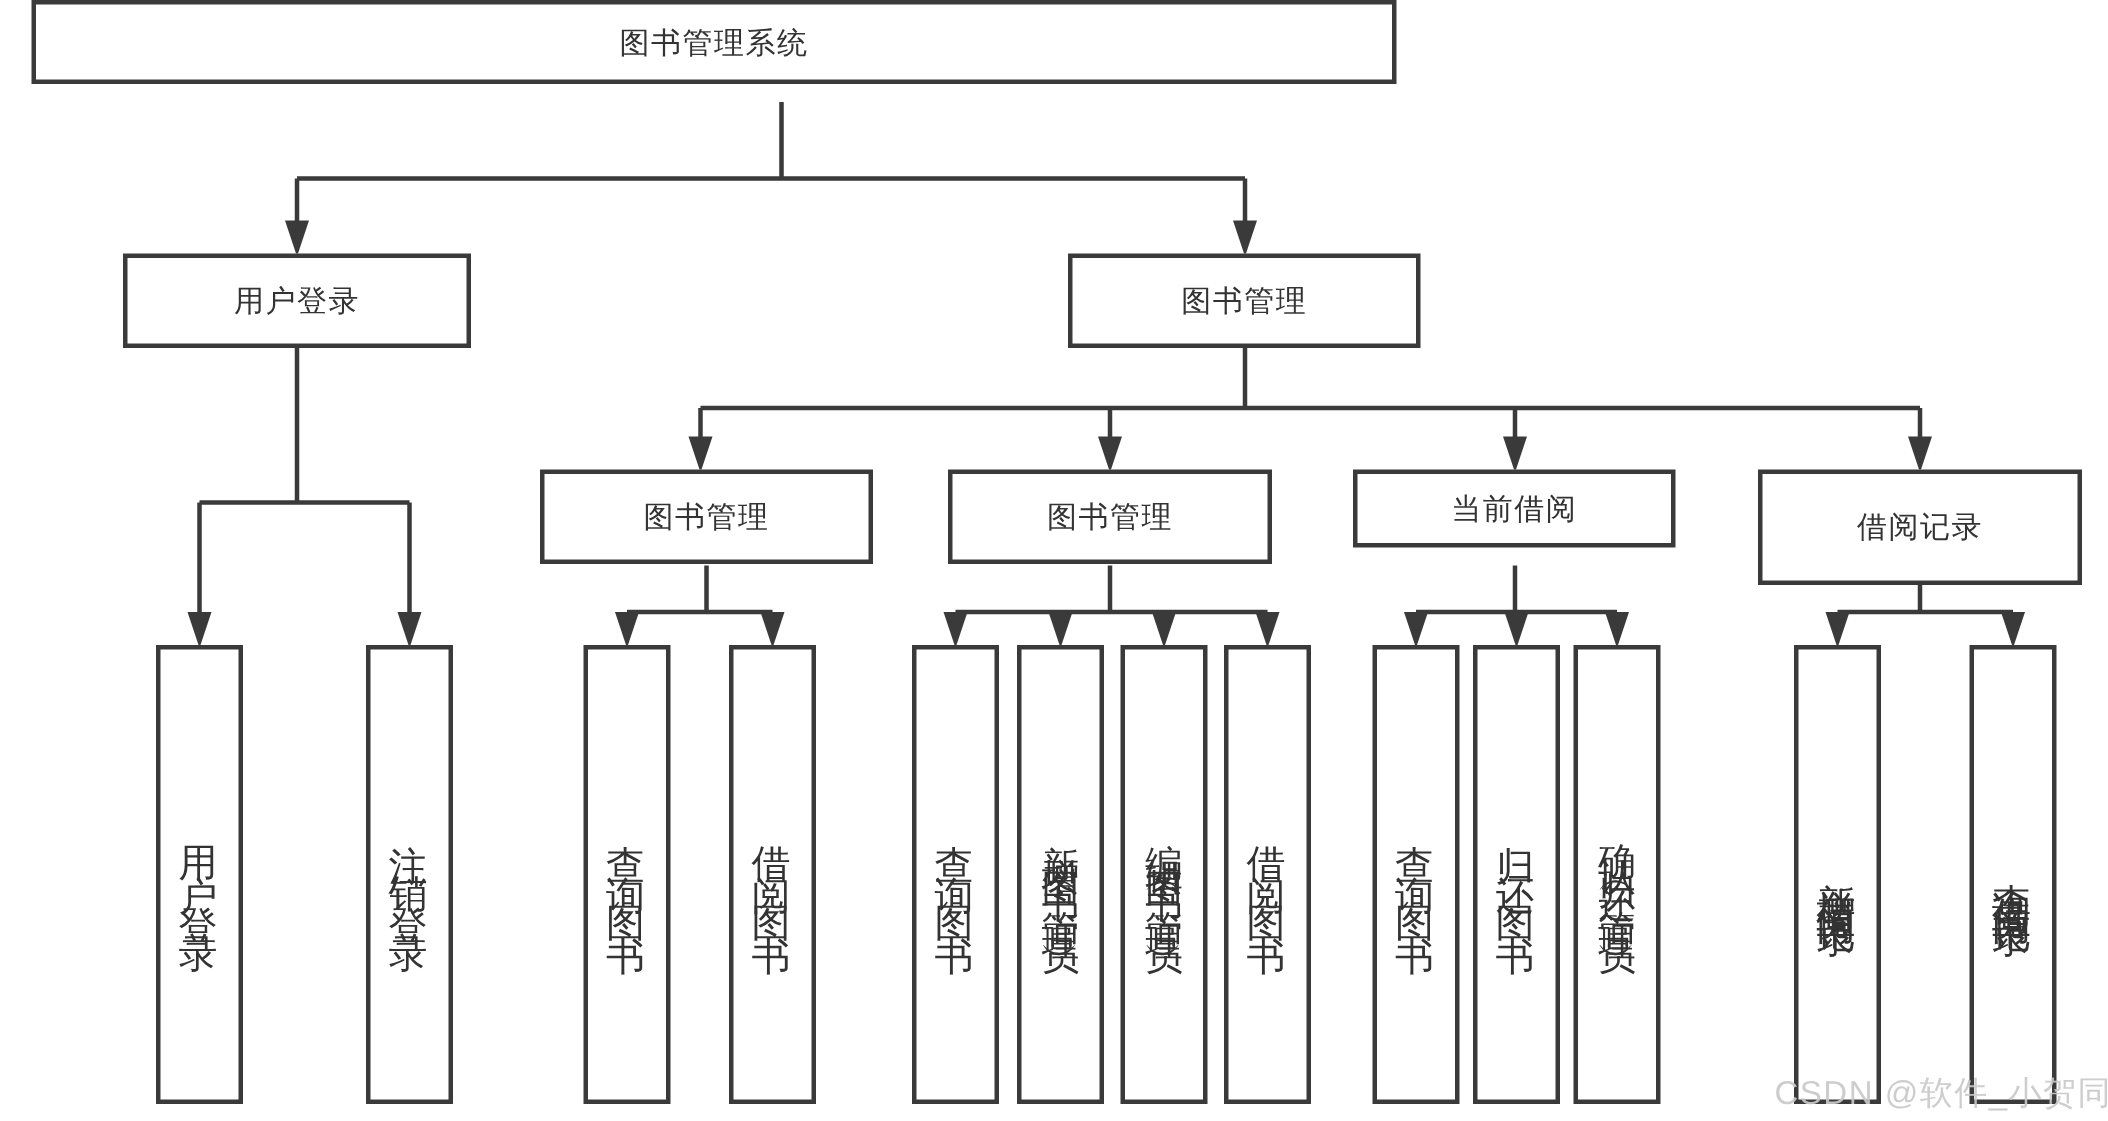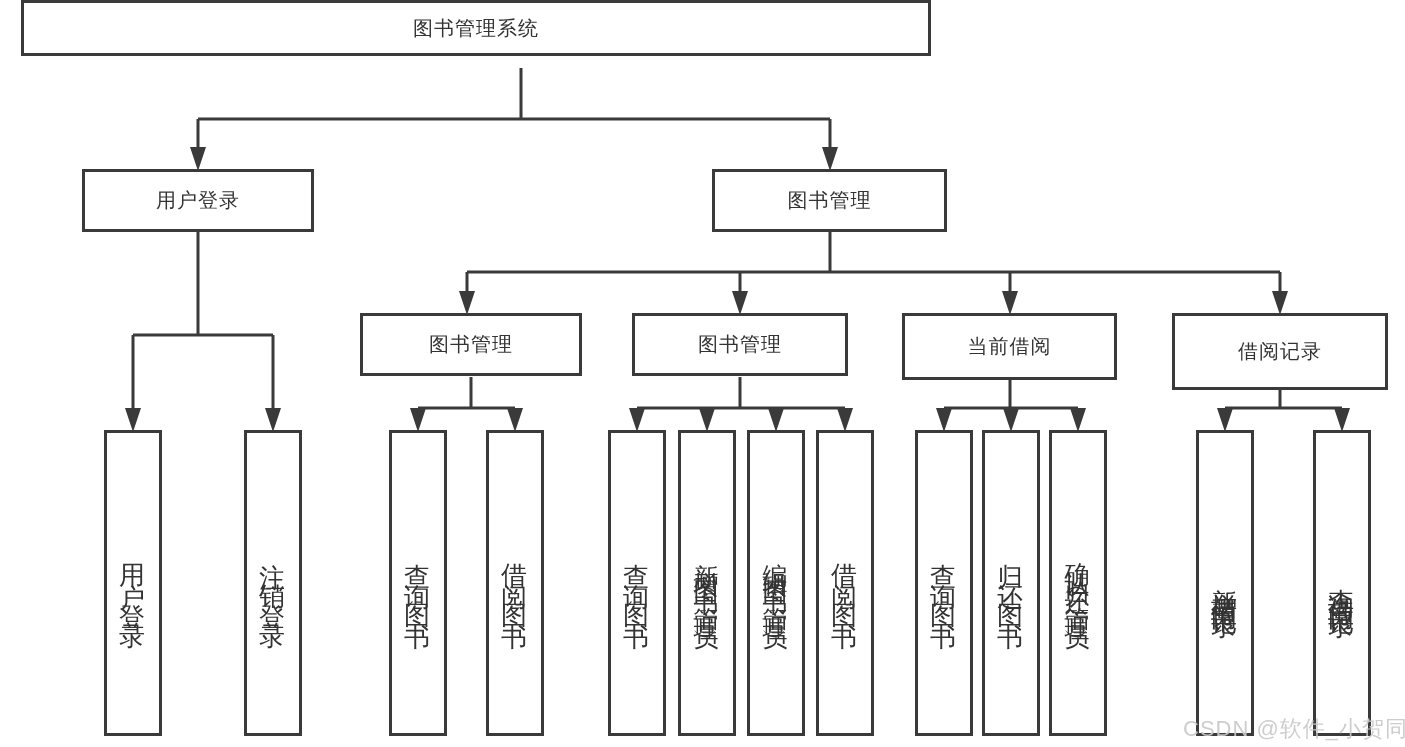--- a/index.html
+++ b/index.html
@@ -108,21 +108,21 @@
     </g>
   </svg>
 
   <div class="node h" style="left:21px;top:0;width:910px;height:56px">图书管理系统</div>
 
   <div class="node h" style="left:82px;top:169px;width:232px;height:63px">用户登录</div>
   <div class="node h" style="left:712px;top:169px;width:235px;height:63px">图书管理</div>
 
   <div class="node h" style="left:360px;top:313px;width:222px;height:63px">图书管理</div>
   <div class="node h" style="left:632px;top:313px;width:216px;height:63px">图书管理</div>
-  <div class="node h" style="left:902px;top:313px;width:215px;height:67px">当前借阅</div>
+  <div class="node h" style="left:902px;top:313px;width:215px;height:52px">当前借阅</div>
   <div class="node h" style="left:1172px;top:313px;width:216px;height:77px">借阅记录</div>
 
   <div class="node v v4" style="left:104px;top:430px;width:58px;height:306px">用户登录</div>
   <div class="node v v4" style="left:244px;top:430px;width:58px;height:306px">注销登录</div>
 
   <div class="node v v4" style="left:389px;top:430px;width:58px;height:306px">查询图书</div>
   <div class="node v v4" style="left:486px;top:430px;width:58px;height:306px">借阅图书</div>
 
   <div class="node v v4" style="left:608px;top:430px;width:58px;height:306px">查询图书</div>
   <div class="node v v8" style="left:678px;top:430px;width:58px;height:306px">新增图书（管理员）</div>

